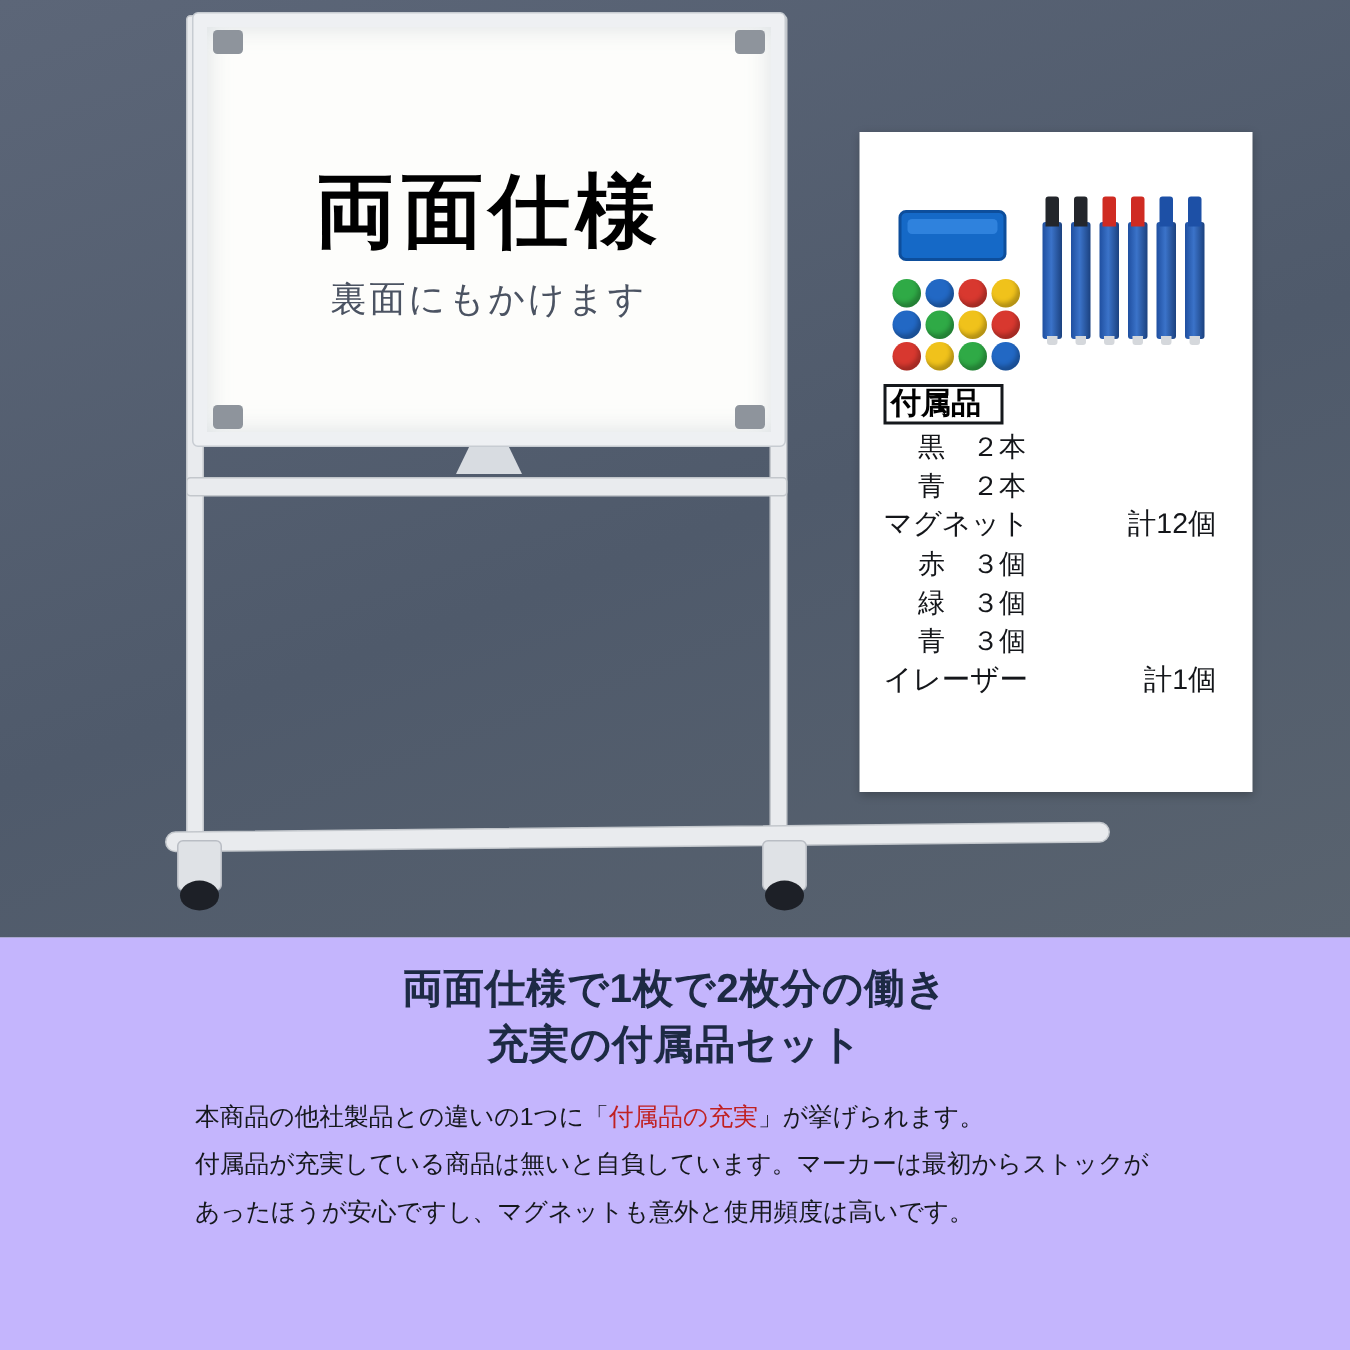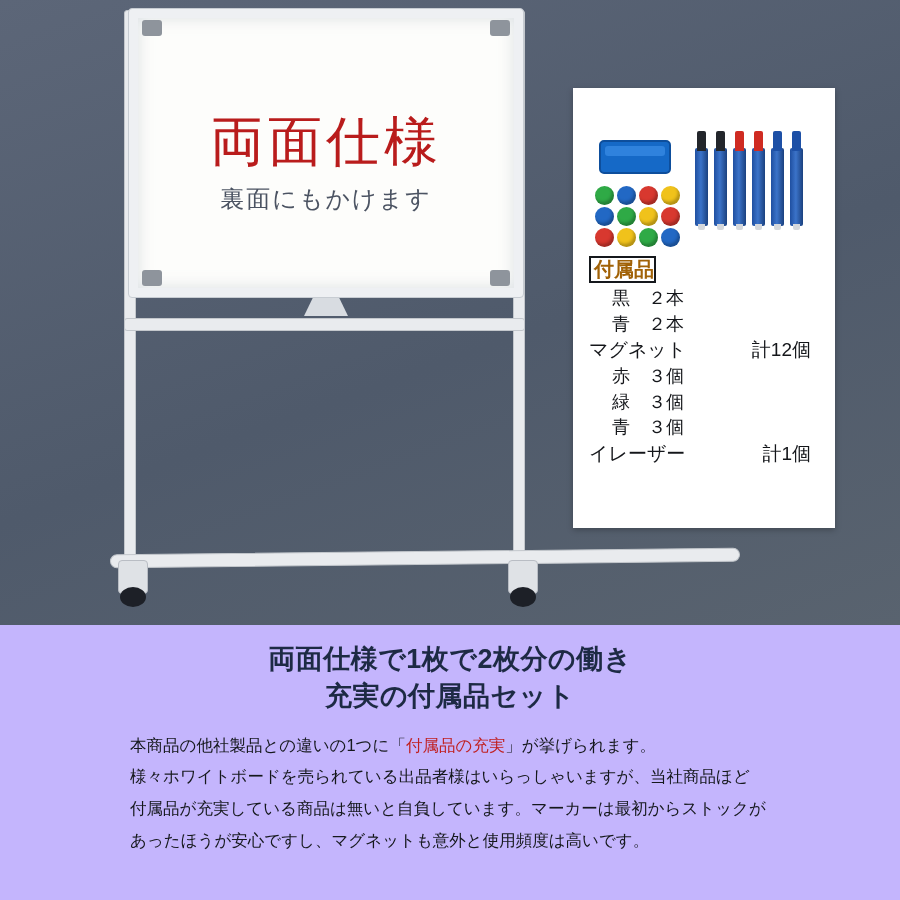--- a/index.html
+++ b/index.html
@@ -97,22 +97,22 @@
   .bc-bl { left: 4px; bottom: 2px; }
   .bc-br { right: 4px; bottom: 2px; }
 
   .board-text-main {
     position: absolute;
     left: 0;
     right: 0;
     top: 96px;
     text-align: center;
     font-size: 54px;
-    font-weight: normal;
-    color: #b91c1c;
+    font-weight: bold;
+    color: #000000;
     letter-spacing: 4px;
     line-height: 1;
   }
   .board-text-sub {
     position: absolute;
     left: 0;
     right: 0;
     top: 165px;
     text-align: center;
     font-size: 24px;
@@ -221,23 +221,23 @@
   .cap-black { background: #23262b; }
   .cap-red   { background: #cf2b22; }
   .cap-blue  { background: #1d50a6; }
 
   .acc-title {
     position: absolute;
     left: 16px;
     top: 168px;
     font-size: 20px;
     font-weight: bold;
-    color: #a16207;
+    color: #000000;
     border: 2px solid #15181c;
-    padding: 0 0 1px 3px;
+    padding: 0 13px 1px 3px;
     line-height: 1.1;
   }
   .acc-list {
     position: absolute;
     left: 16px;
     top: 198px;
     right: 10px;
   }
   .acc-row {
     display: flex;
@@ -391,17 +391,16 @@
 
 <div class="bottom">
   <h1 class="headline">
     <span>両面仕様で1枚で2枚分の働き</span>
     <span class="l2">充実の付属品セット</span>
   </h1>
   <div class="body-copy">
     <p>
       <span>本商品の他社製品との違いの1つに「</span><span class="hl-red">付属品の充実</span><span>」が挙げられます。</span>
     </p>
-    <p>様々ホワイトボードを売られている出品者様はいらっしゃいますが、当社商品ほど</p>
     <p>付属品が充実している商品は無いと自負しています。マーカーは最初からストックが</p>
     <p>あったほうが安心ですし、マグネットも意外と使用頻度は高いです。</p>
   </div>
 </div>
 
 </body></html>

